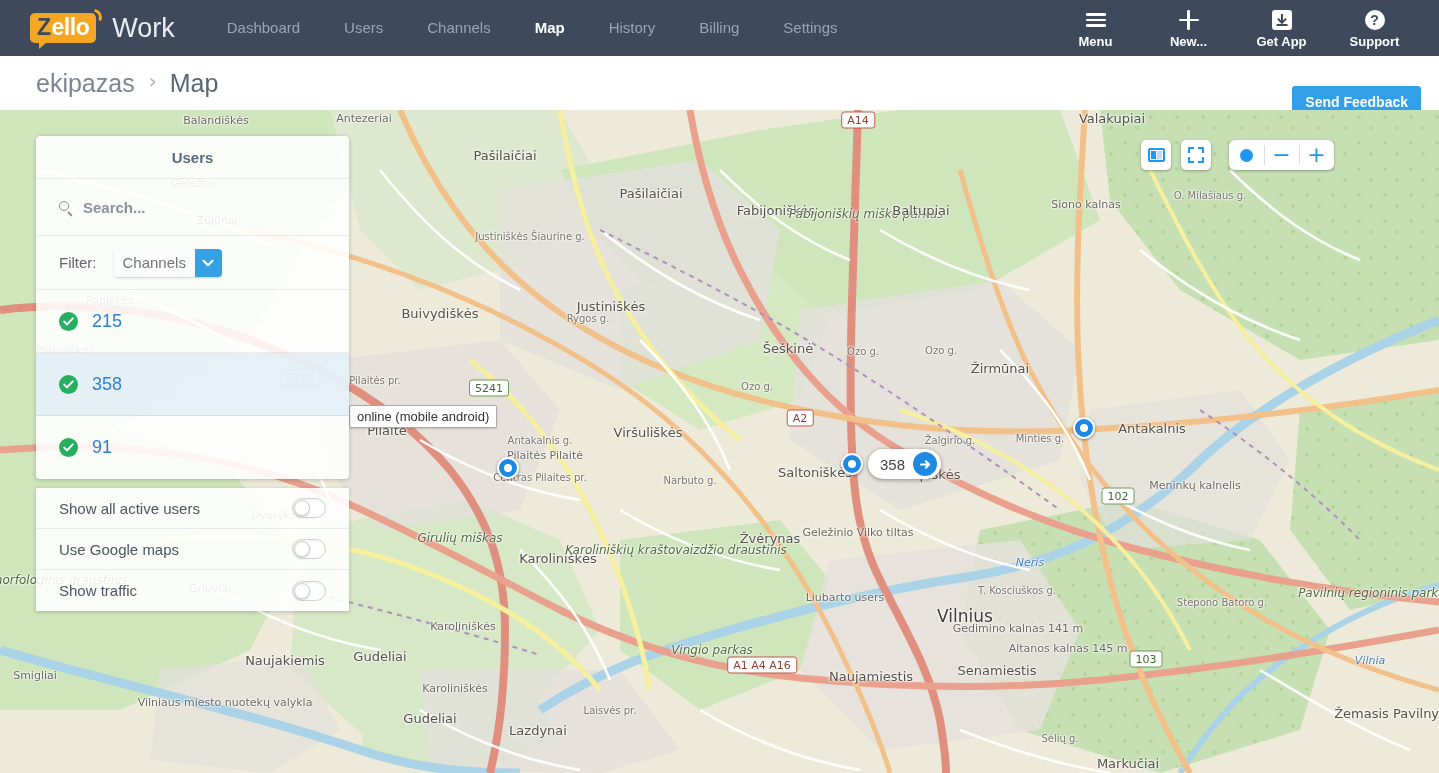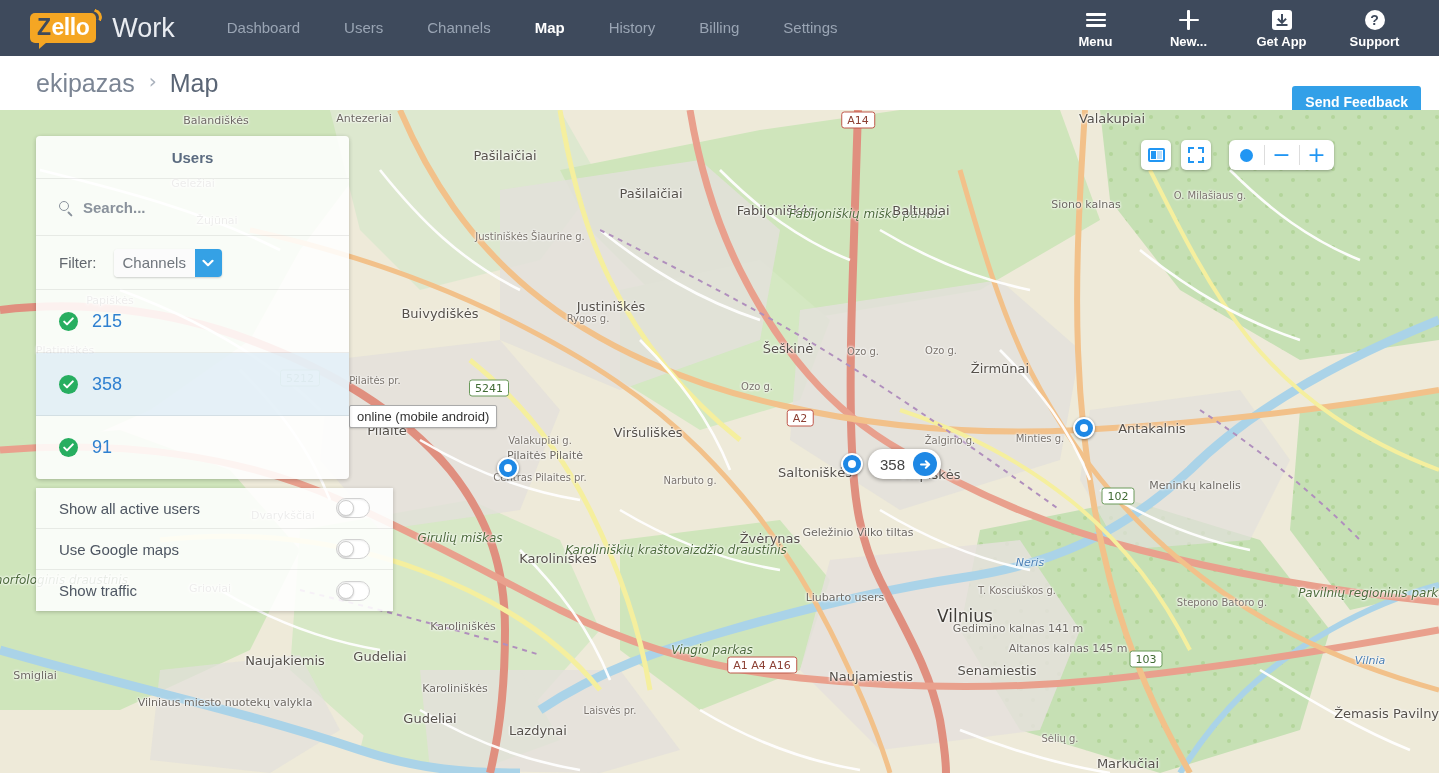--- a/index.html
+++ b/index.html
@@ -250,21 +250,21 @@
   .user-row.selected { background: rgba(214,233,244,0.62); }
   .chk {
     width: 19px; height: 19px; border-radius: 50%; background: #27ae60;
     display: flex; align-items: center; justify-content: center; margin-right: 14px;
     flex: none;
   }
   .user-name { font-size: 18px; color: #2f80d0; }
 
   
   #settings-panel {
-    position: absolute; left: 36px; top: 378px; width: 357px;
+    position: absolute; left: 36px; top: 378px; width: 313px;
     background: rgba(255,255,255,0.88);
     border-radius: 0; box-shadow: 0 1px 4px rgba(0,0,0,.22);
     overflow: hidden;
     text-align: center;
   }
   .setting-row {
     display: flex; align-items: center; justify-content: space-between;
     height: 41px; padding: 0 23px;
     border-bottom: 1px solid rgba(0,0,0,.07); cursor: pointer;
   }
@@ -457,21 +457,21 @@
       <div class="maplabel street" style="left: 757px; top: 276px;">Ozo g.</div>
       <div class="maplabel " style="left: 1000px; top: 258px;">Žirmūnai</div>
       <div class="maplabel small" style="left: 110px; top: 190px;">Papiškės</div>
       <div class="maplabel small" style="left: 65px; top: 240px;">Platiniškės</div>
       <div class="shield green" style="left: 489px; top: 278px;">5241</div>
       <div class="maplabel street" style="left: 375px; top: 270px;">Pilaitės pr.</div>
       <div class="shield green" style="left: 300px; top: 268px;">5212</div>
       <div class="shield" style="left: 800px; top: 308px;">A2</div>
       <div class="maplabel " style="left: 387px; top: 320px;">Pilaitė</div>
       <div class="maplabel " style="left: 648px; top: 322px;">Viršuliškės</div>
-      <div class="maplabel street" style="left: 540px; top: 330px;">Valakupiai g.</div>
+      <div class="maplabel street" style="left: 540px; top: 330px;">Antakalnis g.</div>
       <div class="maplabel " style="left: 1152px; top: 318px;">Antakalnis</div>
       <div class="maplabel street" style="left: 950px; top: 330px;">Žalgirio g.</div>
       <div class="maplabel street" style="left: 1040px; top: 328px;">Minties g.</div>
       <div class="maplabel " style="left: 815px; top: 362px;">Saltoniškės</div>
       <div class="maplabel " style="left: 930px; top: 364px;">Šnipiškės</div>
       <div class="shield green" style="left: 1118px; top: 386px;">102</div>
       <div class="maplabel small" style="left: 545px; top: 345px;">Pilaitės Pilaitė</div>
       <div class="maplabel street" style="left: 540px; top: 367px;">Centras Pilaites pr.</div>
       <div class="maplabel street" style="left: 690px; top: 370px;">Narbuto g.</div>
       <div class="maplabel small" style="left: 283px; top: 405px;">Dvarykščiai</div>

